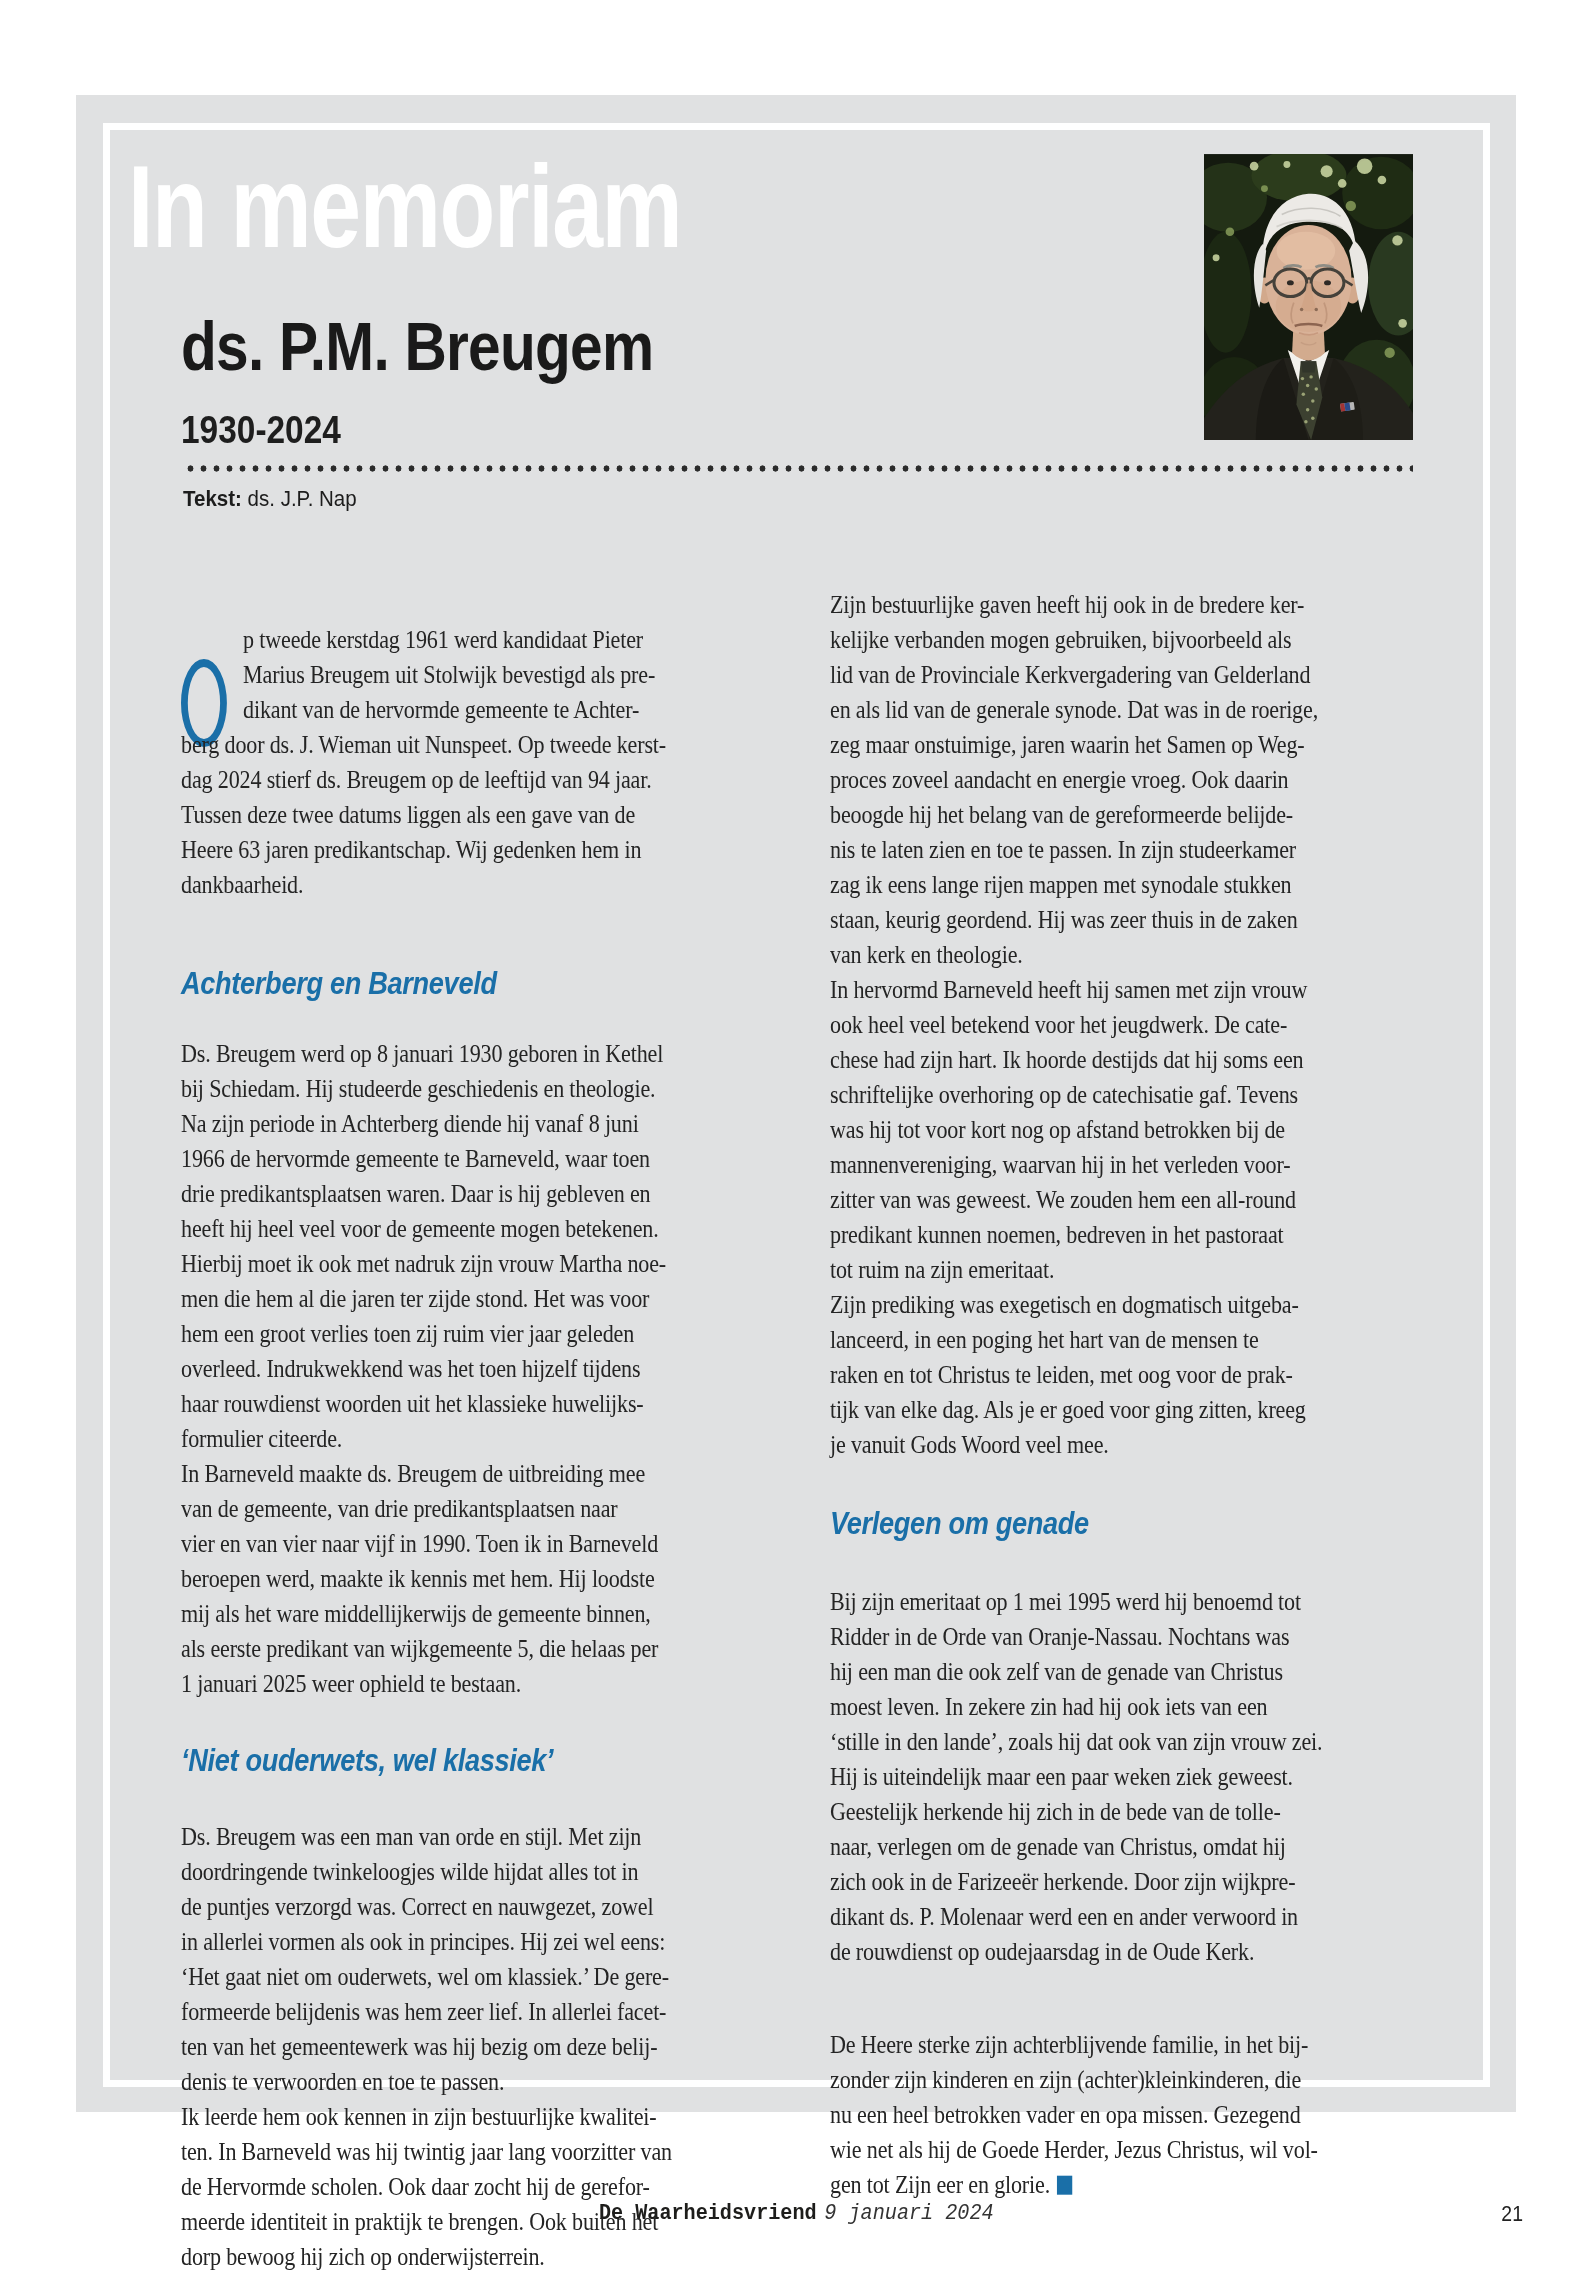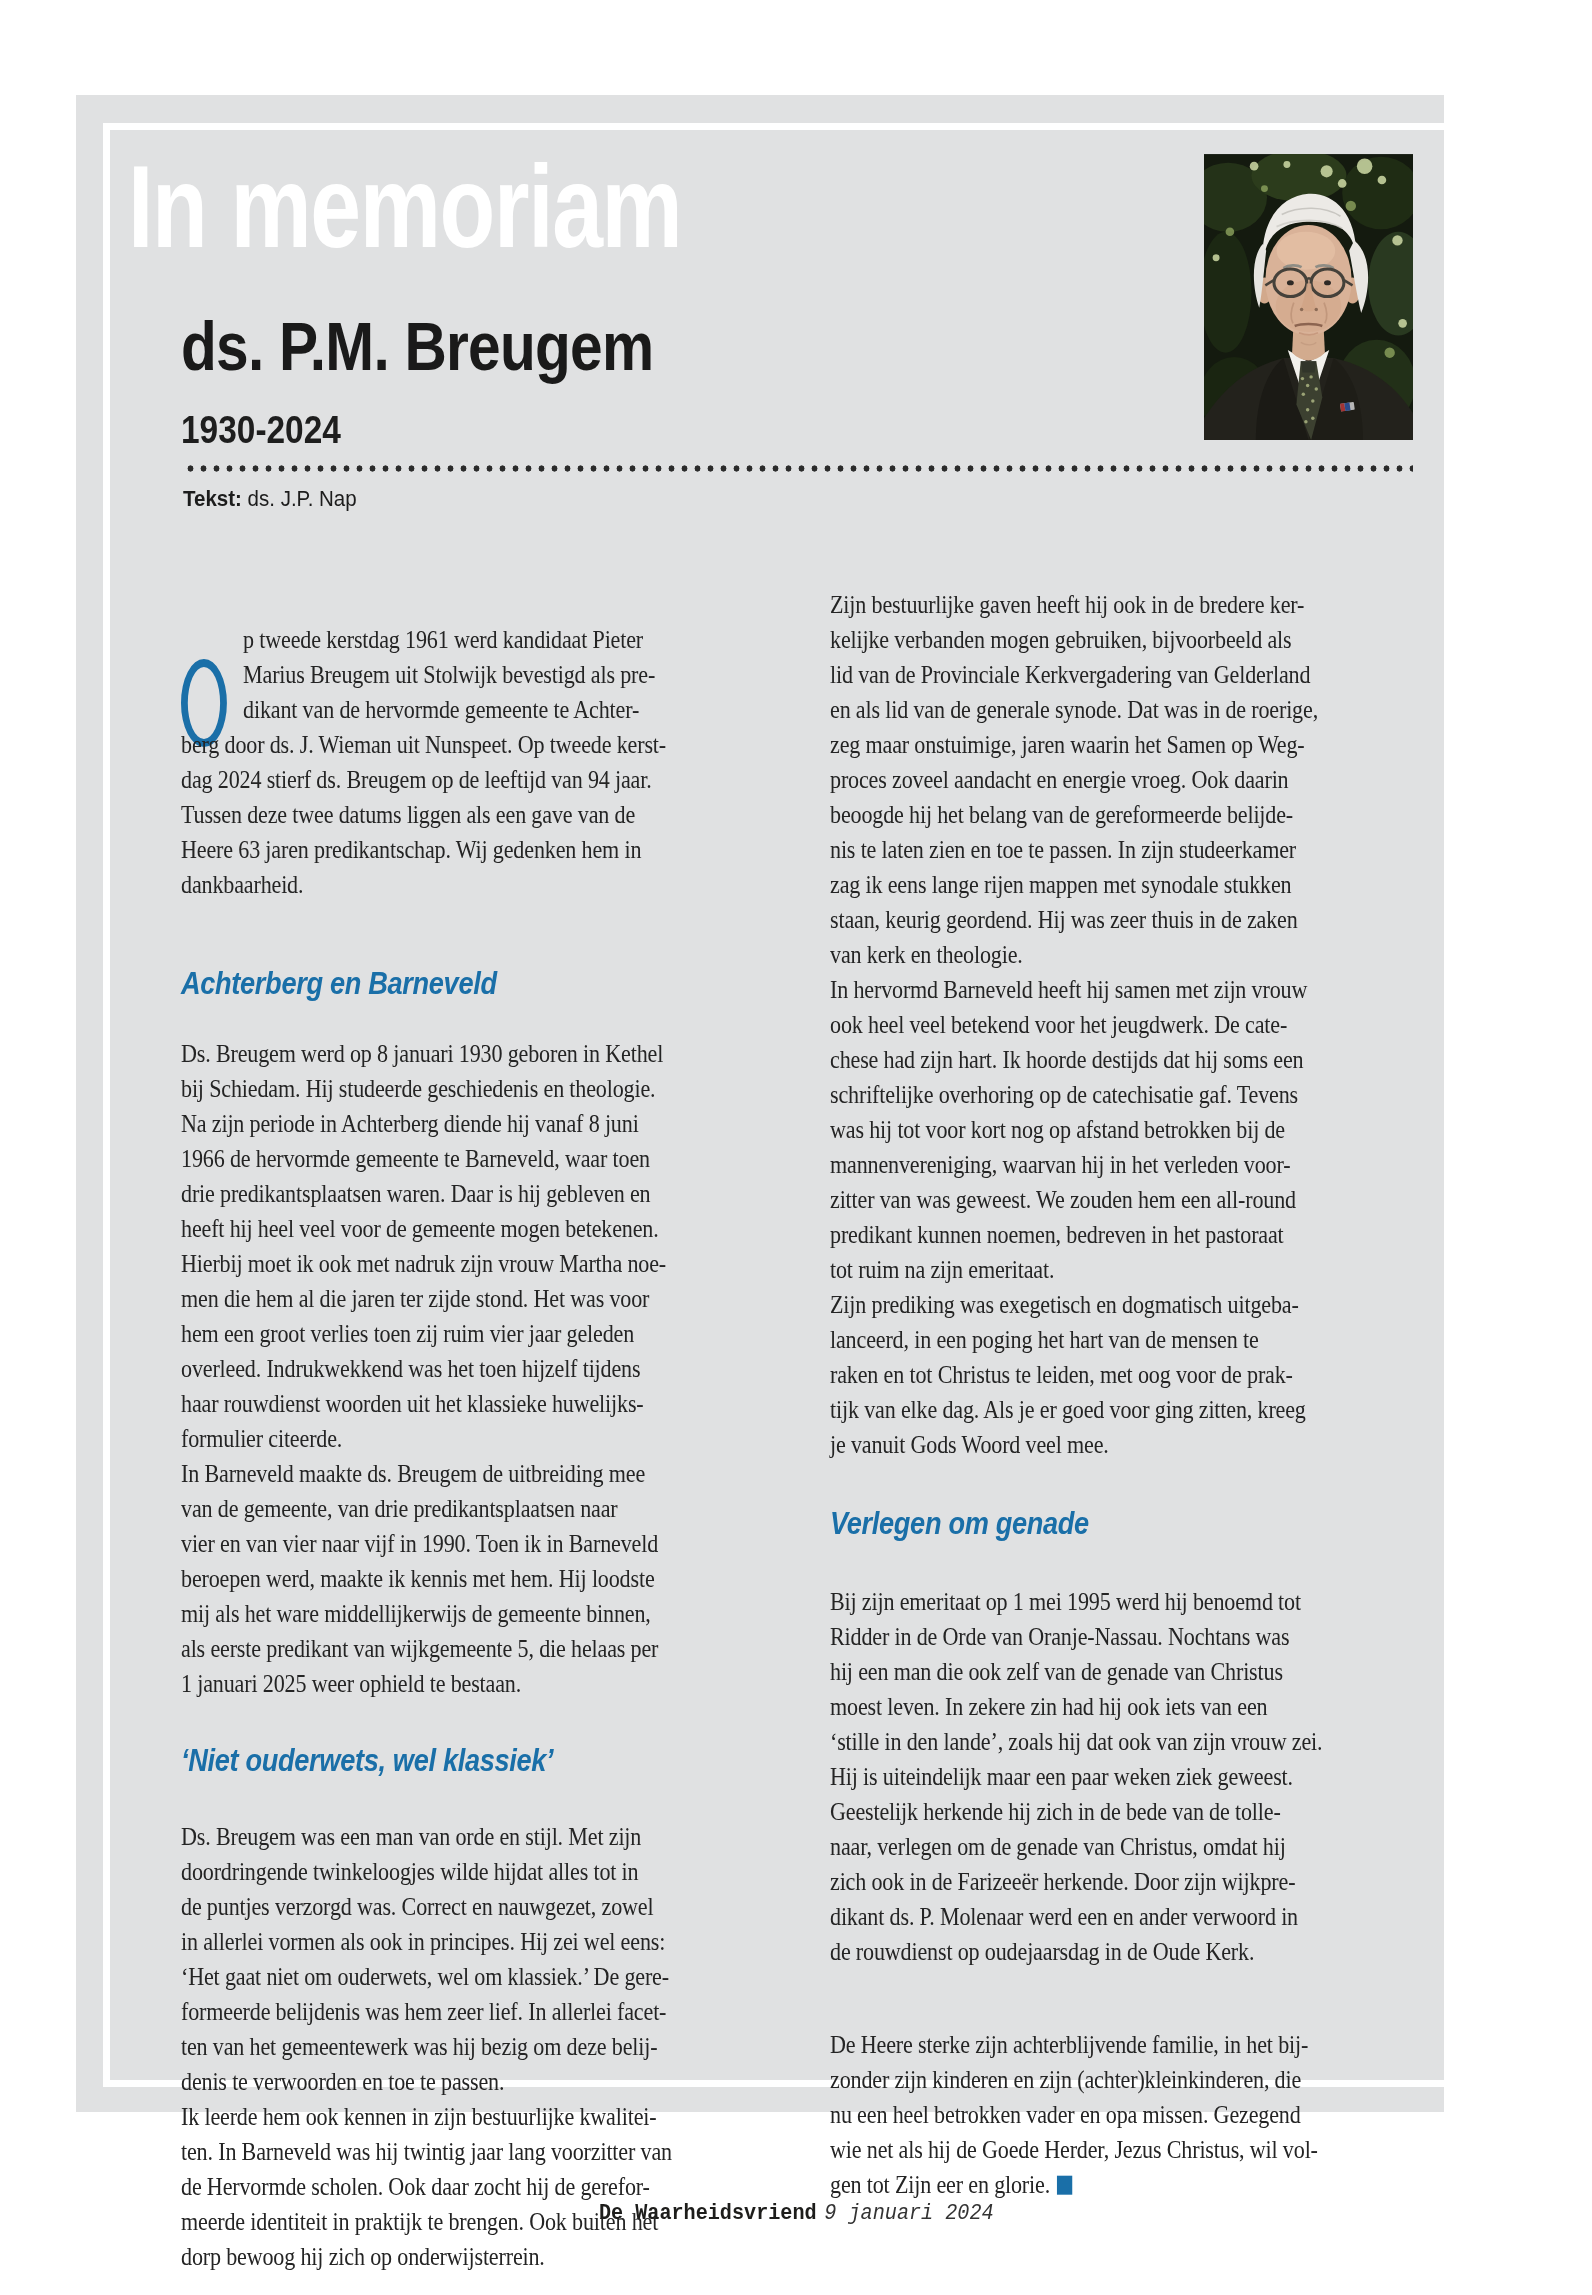--- a/index.html
+++ b/index.html
@@ -1,16 +1,16 @@
 <!DOCTYPE html>
 <html style="font-size:14px"><head>
 <meta charset="utf-8">
 <style>
   html,body{margin:0;padding:0;background:#ffffff;}
-  .page{position:relative;width:1444px;height:2295px;background:#ffffff;overflow:hidden;
+  .page{position:relative;width:1592px;height:2295px;background:#ffffff;overflow:hidden;
         font-family:"Liberation Sans",sans-serif;}
   .panel{position:absolute;left:76px;top:95px;width:1440px;height:2017px;background:#e0e1e2;}
   .frame{position:absolute;left:103px;top:123px;width:1387px;height:1964px;
          border:7.8px solid #ffffff;box-sizing:border-box;}
   .main-title{position:absolute;left:128px;top:148px;font-size:117px;font-weight:bold;
         color:#ffffff;line-height:1;letter-spacing:-1.7px;white-space:nowrap;
         transform:scaleX(0.78);transform-origin:left top;}
   .person-name{position:absolute;left:181px;top:312px;font-size:69px;font-weight:bold;
         color:#1a1a1a;line-height:1;letter-spacing:-0.9px;white-space:nowrap;
         transform:scaleX(0.85);transform-origin:left top;}

